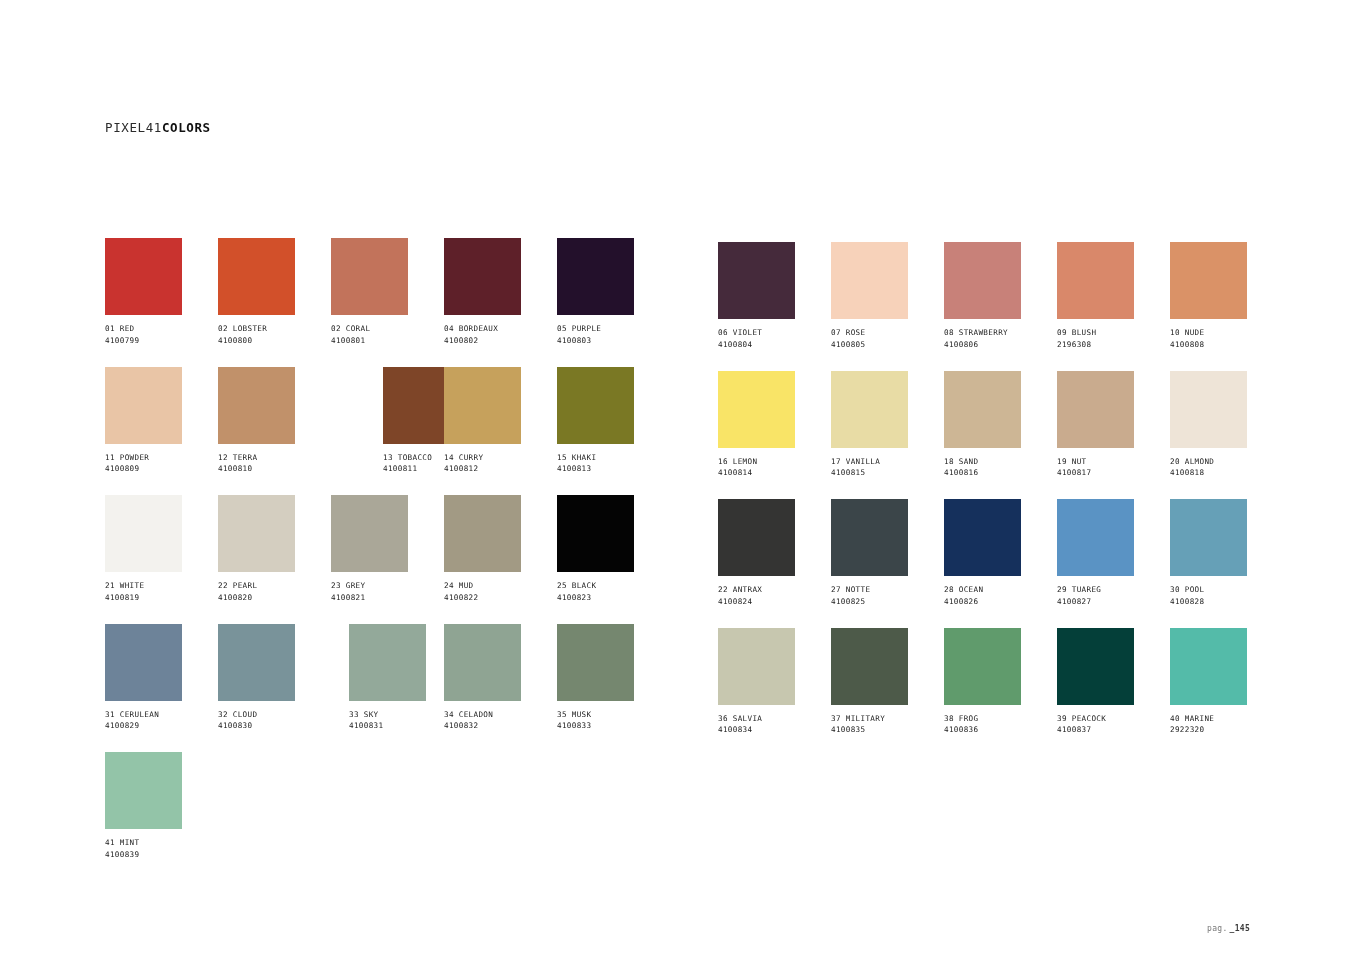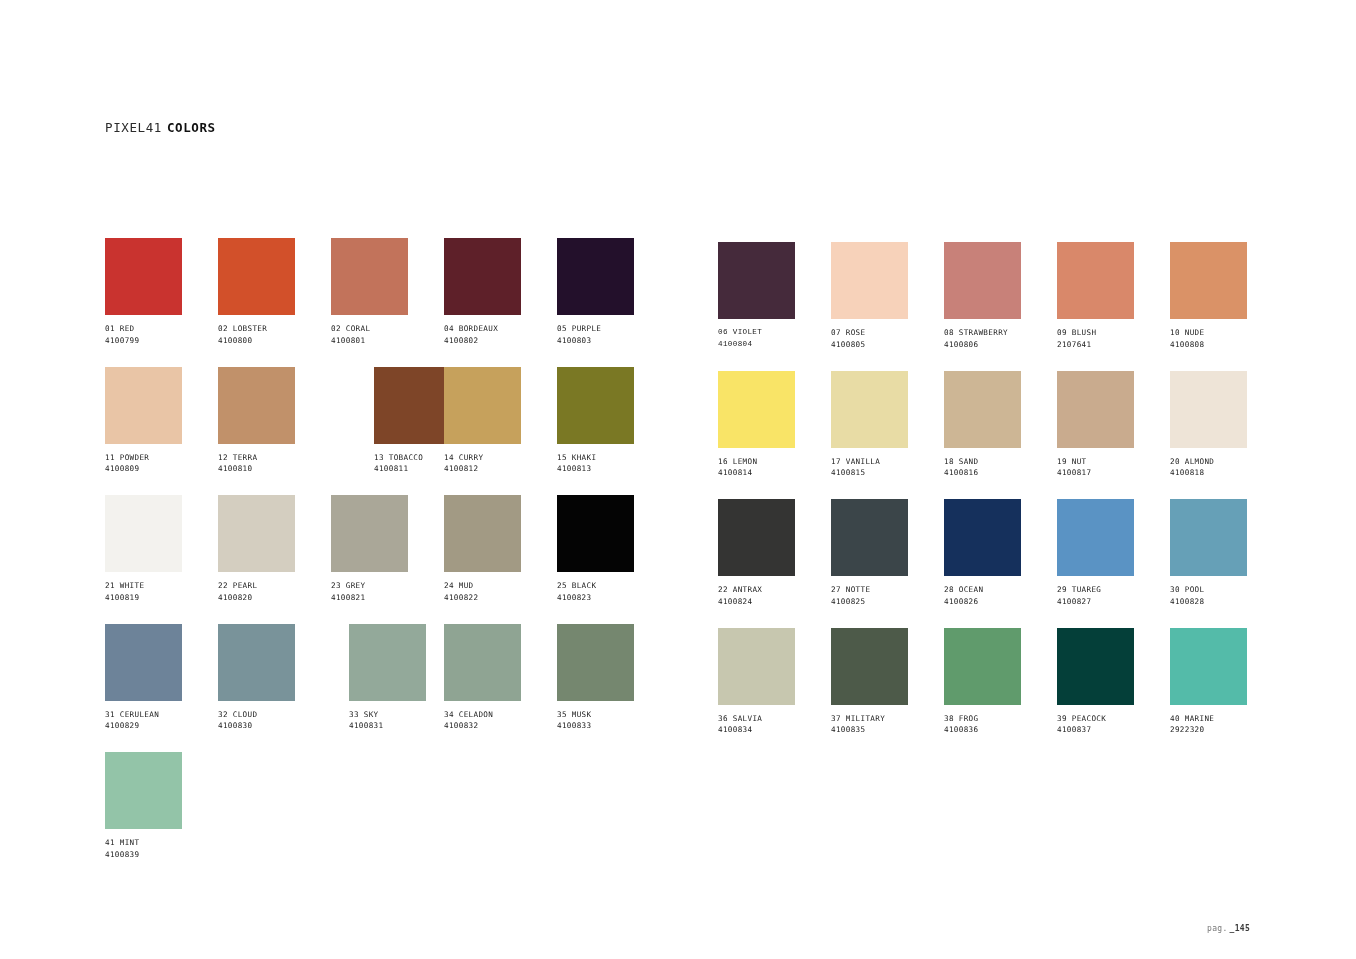--- a/index.html
+++ b/index.html
@@ -34,21 +34,20 @@
     white-space: nowrap;
     line-height: 1;
   }
   .header .brand {
     font-weight: 400;
     color: #2b2b2b;
   }
   .header .section {
     font-weight: 700;
     color: #111111;
-    margin-left: 5px;
     text-align: right;
   }
 
   
   .grid {
     position: absolute;
     left: 0;
     top: 0;
     width: 1356px;
     height: 959px;
@@ -132,21 +131,21 @@
           <span class="swatch-code">4100802</span>
         </div>
       </div>
       <div class="swatch-cell" style="left: 557px; top: 238px;">
         <div class="swatch-chip" title="#23102b" style="background: rgb(35, 16, 43); width: 77px; height: 77px;"></div>
         <div class="swatch-labels">
           <span class="swatch-name">05 PURPLE</span>
           <span class="swatch-code">4100803</span>
         </div>
       </div>
-      <div class="swatch-cell" style="left: 718px; top: 242px; font-family: Liberation Mono, monospace;">
+      <div class="swatch-cell" style="left: 718px; top: 242px;">
         <div class="swatch-chip" title="#452a3b" style="background: rgb(69, 42, 59); width: 77px; height: 77px;"></div>
         <div class="swatch-labels">
           <span class="swatch-name">06 VIOLET</span>
           <span class="swatch-code">4100804</span>
         </div>
       </div>
       <div class="swatch-cell" style="left: 831px; top: 242px;">
         <div class="swatch-chip" title="#f7d2ba" style="background: rgb(247, 210, 186); width: 77px; height: 77px;"></div>
         <div class="swatch-labels">
           <span class="swatch-name">07 ROSE</span>
@@ -157,21 +156,21 @@
         <div class="swatch-chip" title="#c88179" style="background: rgb(200, 129, 121); width: 77px; height: 77px;"></div>
         <div class="swatch-labels">
           <span class="swatch-name">08 STRAWBERRY</span>
           <span class="swatch-code">4100806</span>
         </div>
       </div>
       <div class="swatch-cell" style="left: 1057px; top: 242px;">
         <div class="swatch-chip" title="#d9886a" style="background: rgb(217, 136, 106); width: 77px; height: 77px;"></div>
         <div class="swatch-labels">
           <span class="swatch-name">09 BLUSH</span>
-          <span class="swatch-code">2107641</span>
+          <span class="swatch-code">2196308</span>
         </div>
       </div>
       <div class="swatch-cell" style="left: 1170px; top: 242px;">
         <div class="swatch-chip" title="#da9267" style="background: rgb(218, 146, 103); width: 77px; height: 77px;"></div>
         <div class="swatch-labels">
           <span class="swatch-name">10 NUDE</span>
           <span class="swatch-code">4100808</span>
         </div>
       </div>
       <div class="swatch-cell" style="left: 105px; top: 366.5px;">
@@ -181,21 +180,21 @@
           <span class="swatch-code">4100809</span>
         </div>
       </div>
       <div class="swatch-cell" style="left: 218px; top: 366.5px;">
         <div class="swatch-chip" title="#c1916a" style="background: rgb(193, 145, 106); width: 77px; height: 77px;"></div>
         <div class="swatch-labels">
           <span class="swatch-name">12 TERRA</span>
           <span class="swatch-code">4100810</span>
         </div>
       </div>
-      <div class="swatch-cell" style="left: 331px; top: 366.5px; padding-left: 43px;">
+      <div class="swatch-cell" style="left: 340px; top: 366.5px; padding-left: 43px;">
         <div class="swatch-chip" title="#7e4528" style="background: rgb(126, 69, 40); width: 77px; height: 77px;"></div>
         <div class="swatch-labels">
           <span class="swatch-name">13 TOBACCO</span>
           <span class="swatch-code">4100811</span>
         </div>
       </div>
       <div class="swatch-cell" style="left: 444px; top: 366.5px;">
         <div class="swatch-chip" title="#c6a15c" style="background: rgb(198, 161, 92); width: 77px; height: 77px;"></div>
         <div class="swatch-labels">
           <span class="swatch-name">14 CURRY</span>

